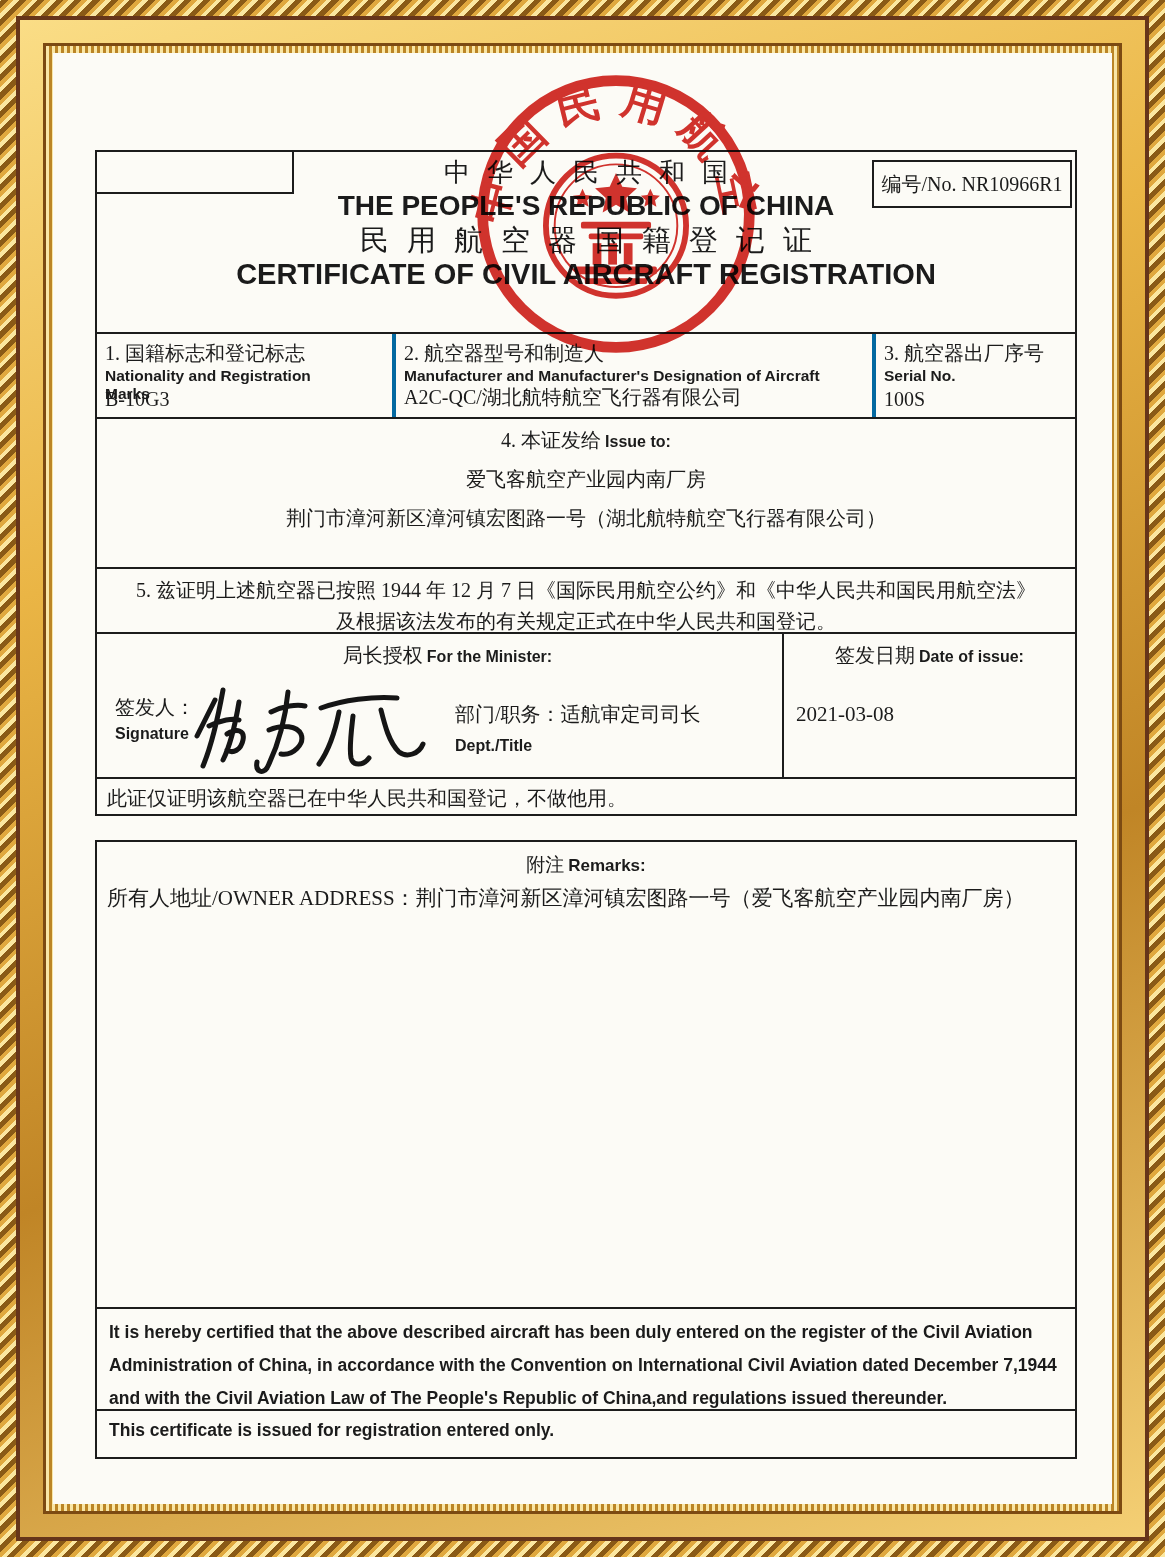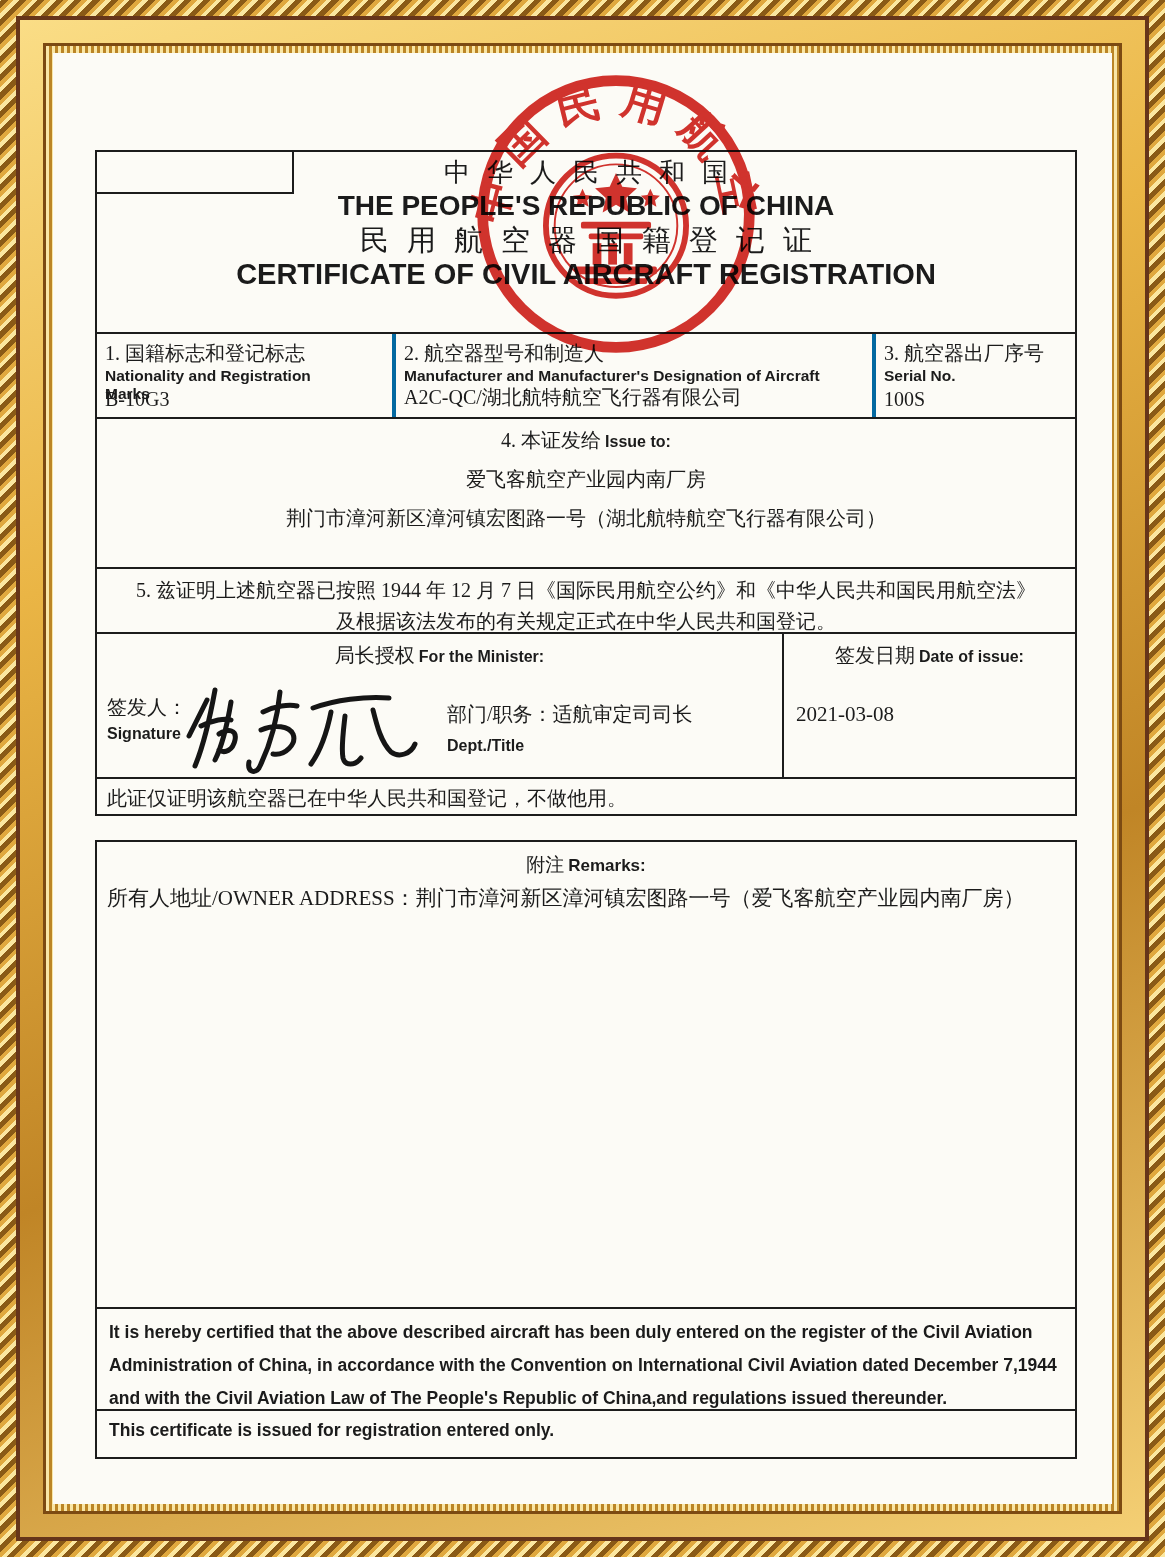--- a/index.html
+++ b/index.html
@@ -39,21 +39,21 @@
   .serial-box{position:absolute;left:775px;top:8px;width:196px;height:44px;
     border:2px solid #1c1c1c;display:flex;align-items:center;justify-content:center;
     font-size:20px;background:#fcfbf6;}
   .cell{position:absolute;top:0;bottom:0;padding:6px 8px;box-sizing:border-box;}
   .cell + .cell{border-left:4px solid #0369a1;}
   .cell .cn{display:block;}
   .cell .en{display:block;font-size:15.5px;line-height:1.15;}
   .cell .val{display:block;position:absolute;left:8px;bottom:8px;}
   .pad{padding:6px 10px;box-sizing:border-box;}
   .line{display:block;line-height:1.55;text-align:center;}
-  .minister-left{position:absolute;left:0;top:0;bottom:0;width:685px;padding:6px 10px;box-sizing:border-box;}
+  .minister-left{position:absolute;left:8px;top:0;bottom:0;width:685px;padding:6px 10px;box-sizing:border-box;}
   .minister-right{position:absolute;left:685px;top:0;bottom:0;right:0;
     border-left:2px solid #1c1c1c;padding:6px 12px;box-sizing:border-box;}
   .sig-label{position:absolute;left:10px;top:58px;line-height:1.5;}
   .dept-block{position:absolute;left:350px;top:62px;line-height:1.8;}
   .date-val{position:absolute;left:12px;top:68px;font-size:21px;}
   .seal{position:absolute;left:470px;top:68px;width:292px;height:292px;
     mix-blend-mode:multiply;opacity:.93;}
   .certify-text{font-family:"Liberation Sans","DejaVu Sans",sans-serif;font-weight:bold;
     font-size:17.5px;line-height:1.88;padding:7px 12px;}
   .purpose-text{font-family:"Liberation Sans","DejaVu Sans",sans-serif;font-weight:bold;
@@ -73,20 +73,23 @@
     </div>
   </div>
 </div>
 
 <div class="content">
 
   <div class="tbl" style="left:95px;top:150px;width:978px;height:662px;">
 
     <div class="corner-box"></div>
 
+    <div class="serial-box">
+      <span>编号/No. NR10966R1</span>
+    </div>
 
     <div class="hdr">
       <div class="hdr-cn1">中华人民共和国</div>
       <div class="hdr-en1">THE PEOPLE'S REPUBLIC OF CHINA</div>
       <div class="hdr-cn2">民用航空器国籍登记证</div>
       <div class="hdr-en2">CERTIFICATE OF CIVIL AIRCRAFT REGISTRATION</div>
     </div>
 
     <div class="row" style="top:180px;height:85px;">
       <div class="cell" style="left:0;width:241px;">

